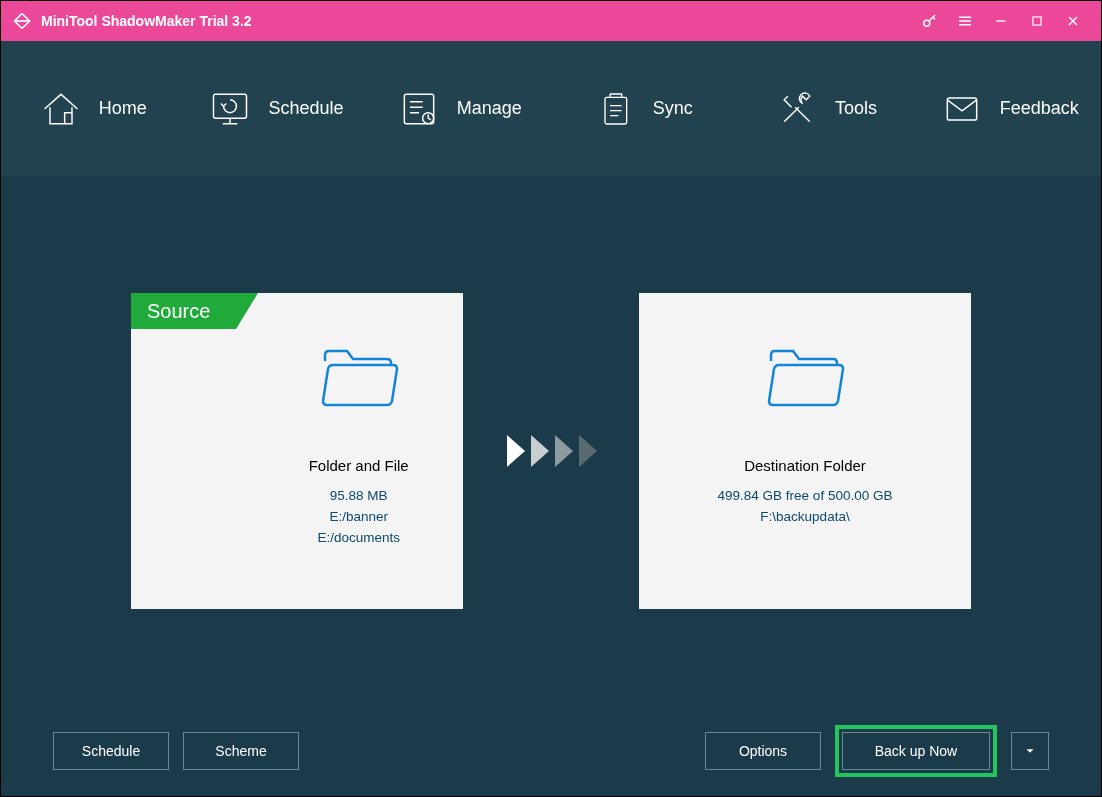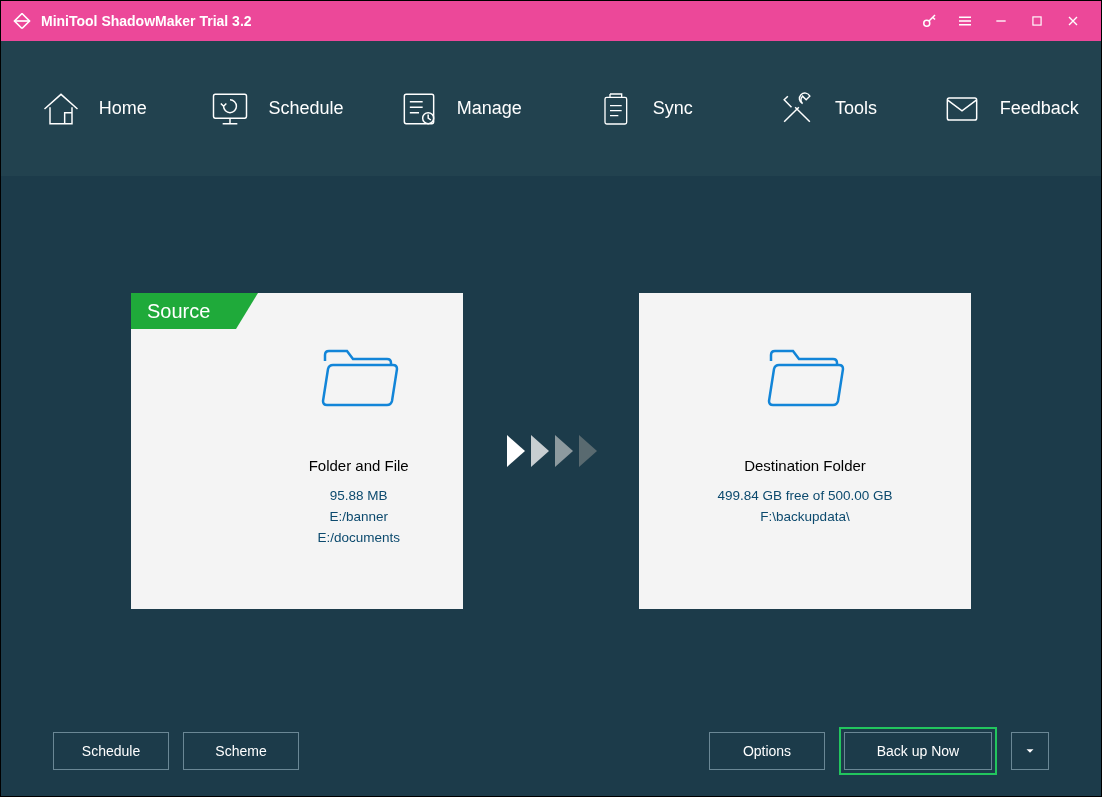--- a/index.html
+++ b/index.html
@@ -126,21 +126,21 @@
     color: #fff;
     font-size: 14px;
     height: 38px;
     min-width: 116px;
     padding: 18px 18px;
     cursor: pointer;
     display:flex; align-items:center; justify-content:center;
   }
   .bottom .spacer { flex:1; }
   .backup-now-wrap {
-    display:flex; gap:6px; border:2px solid #22c55e; padding:3px;
+    display:flex; gap:6px; border:4px solid #22c55e; padding:3px;
   }
   .backup-now { min-width: 148px; }
   .dropdown-btn {
     border: 1px solid #6a8795;
     background: transparent;
     color:#fff; width:38px; height:38px;
     display:flex; align-items:center; justify-content:center; cursor:pointer;
   }
 </style>
 </head>

